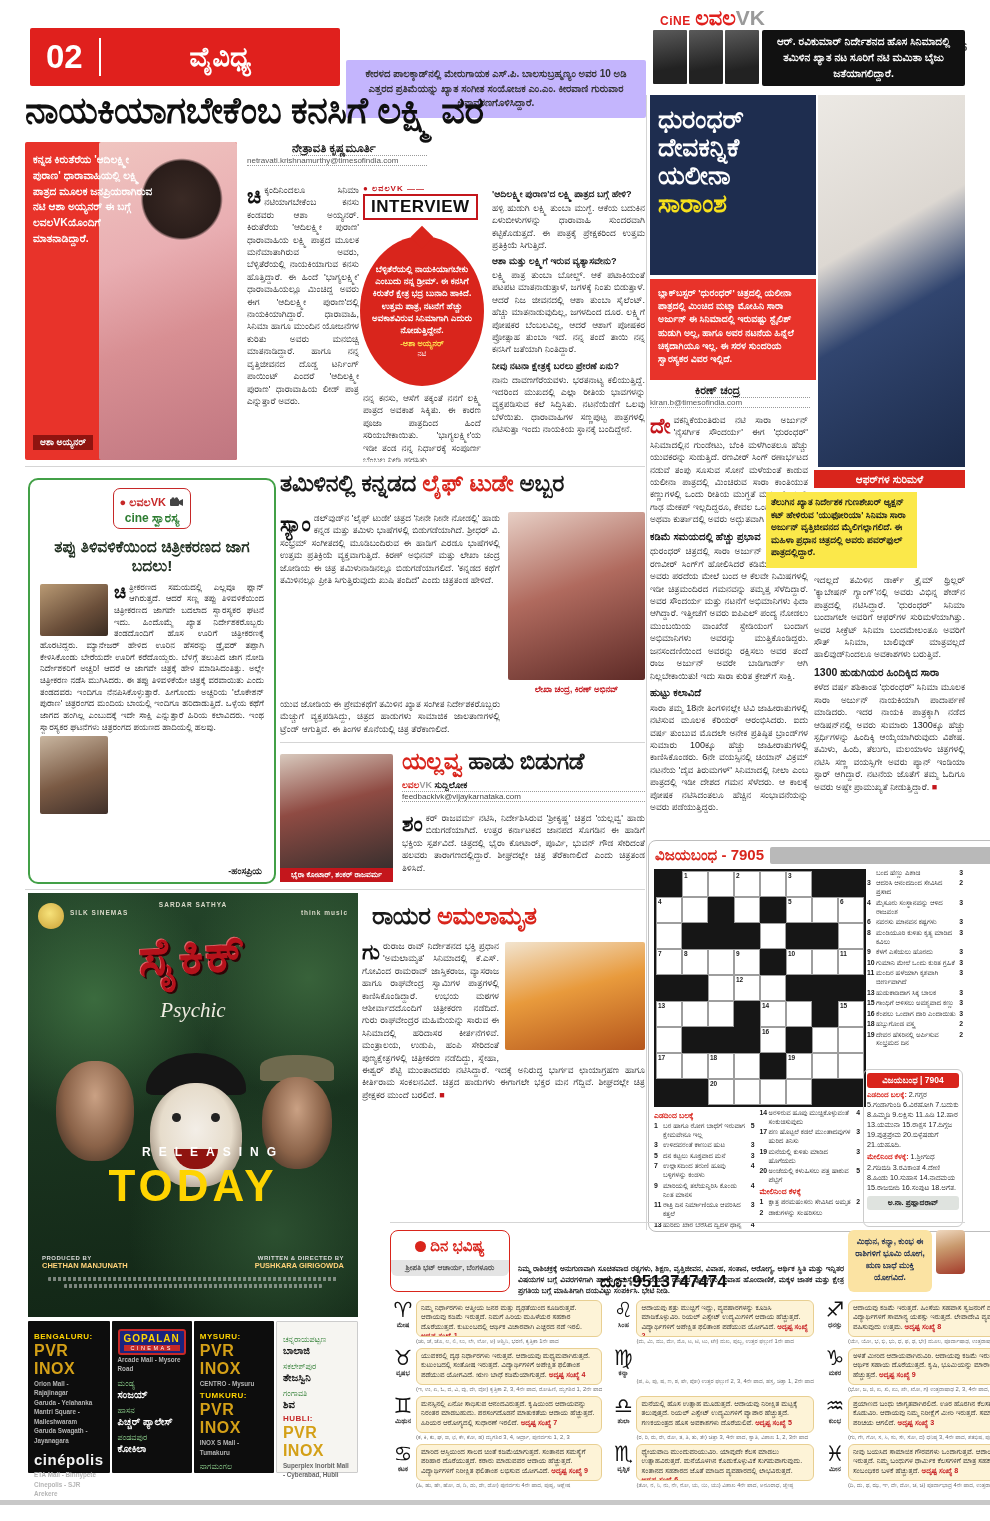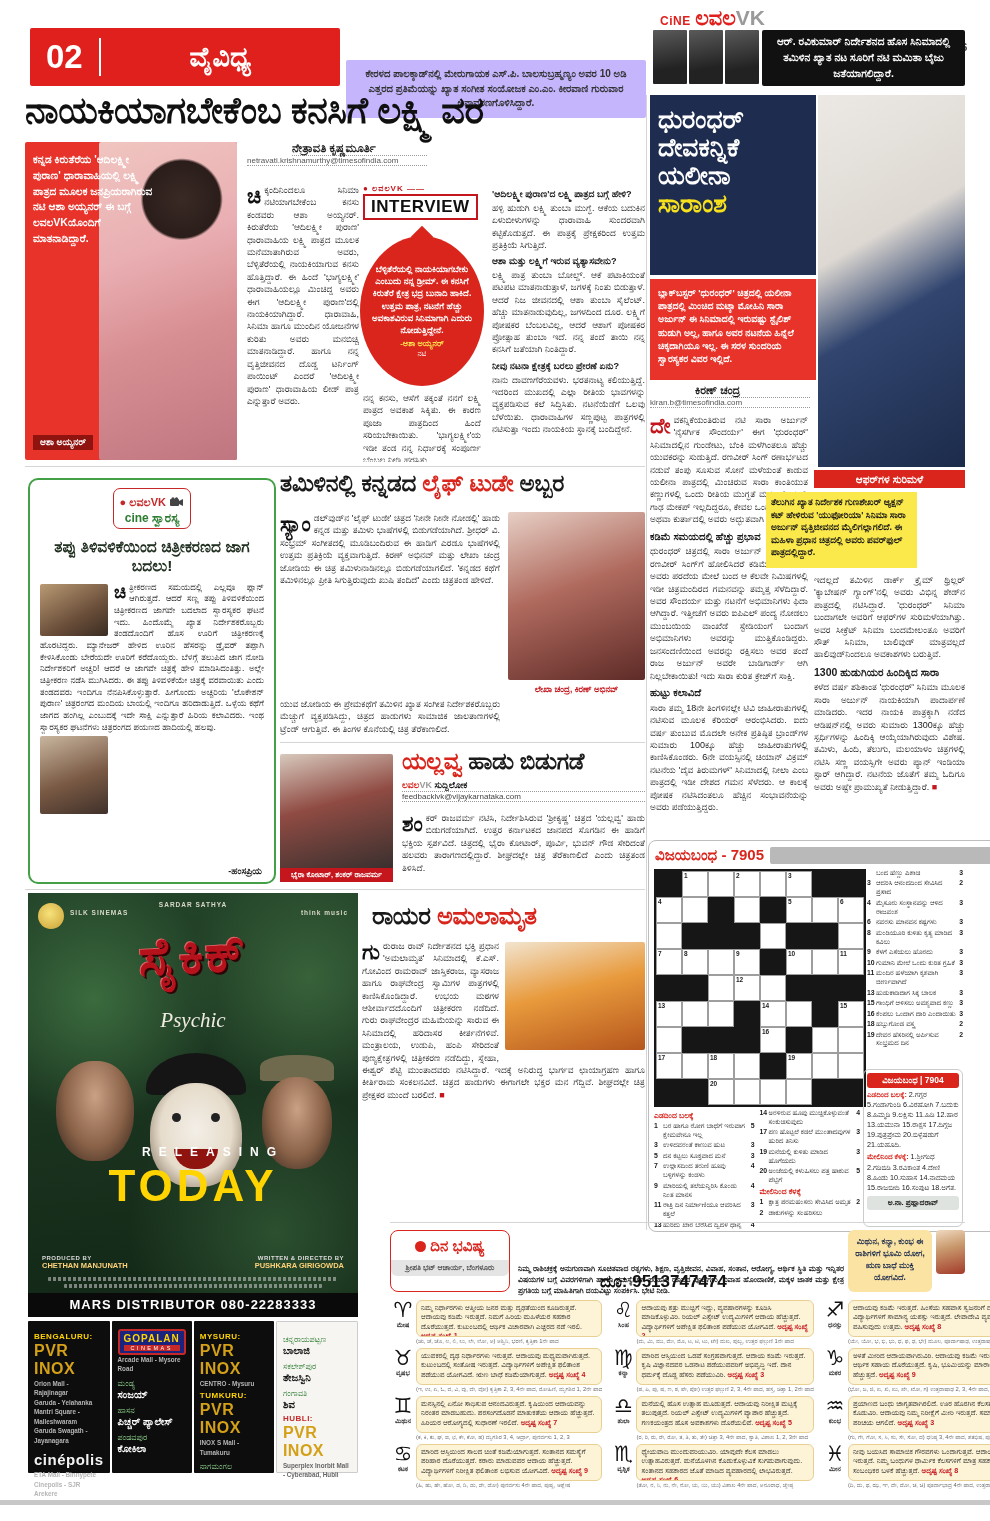--- a/index.html
+++ b/index.html
@@ -553,21 +553,21 @@
         </div>
       </div>
   </div>
 
   <div class="abs poster" style="left:28px;top:893px;width:330px;height:424px;">
     <div class="abs" style="left:10px;top:10px;width:26px;height:26px;border-radius:50%;background:radial-gradient(circle at 45% 40%,#f7e27a,#caa035);"></div>
     <div class="abs p-tiny" style="left:42px;top:16px;">SILK SINEMAS</div>
     <div class="abs p-tiny" style="left:0;top:8px;width:330px;text-align:center;">SARDAR SATHYA</div>
     <div class="abs p-tiny" style="right:10px;top:16px;">think music</div>
     <div class="abs p-title" style="left:0;top:32px;width:330px;text-align:center;">ಸೈಕಿಕ್</div>
-    <div class="abs p-sub" style="left:0;top:115px;width:330px;text-align:center;">Psychic</div>
+    <div class="abs p-sub" style="left:0;top:105px;width:330px;text-align:center;">Psychic</div>
     <div class="abs sil" style="left:28px;top:168px;width:78px;height:100px;"></div>
     <div class="abs clowncap" style="left:118px;top:160px;width:100px;height:42px;"></div>
     <div class="abs clownface" style="left:122px;top:190px;width:92px;height:104px;">
       <div class="abs" style="left:22px;top:30px;width:9px;height:9px;background:#222;border-radius:50%;"></div>
       <div class="abs" style="right:22px;top:30px;width:9px;height:9px;background:#222;border-radius:50%;"></div>
       <div class="abs" style="left:24px;bottom:18px;width:44px;height:20px;background:#8f1410;border-radius:0 0 44px 44px;"></div>
     </div>
     <div class="abs policecap" style="left:232px;top:162px;width:74px;height:26px;"></div>
     <div class="abs sil" style="left:234px;top:184px;width:70px;height:92px;"></div>
     <div class="abs p-rel" style="left:0;top:252px;width:330px;text-align:center;">RELEASING</div>
@@ -575,21 +575,20 @@
     <div class="abs" style="left:14px;top:362px;">
       <div class="p-cred-l">PRODUCED BY</div>
       <div class="p-cred-n">CHETHAN MANJUNATH</div>
     </div>
     <div class="abs" style="right:14px;top:362px;text-align:right;">
       <div class="p-cred-l">WRITTEN &amp; DIRECTED BY</div>
       <div class="p-cred-n">PUSHKARA GIRIGOWDA</div>
     </div>
     <div class="abs microtext" style="left:20px;top:384px;width:290px;"></div>
     <div class="abs microtext" style="left:36px;top:391px;width:258px;"></div>
-    <div class="abs marsbar" style="left:0;bottom:0;width:330px;height:24px;">MARS DISTRIBUTOR 080-22283333</div>
   </div>
 
   <div class="abs" style="left:28px;top:1321px;width:330px;height:152px;display:flex;gap:2px;">
       <div class="ccol" style="flex: 1 1 0%;">
         <div class="c-city">BENGALURU:</div>
         <div class="c-brand">PVR INOX</div>
         <div class="c-venue">Orion Mall - Rajajinagar</div>
         <div class="c-venue">Garuda - Yelahanka</div>
         <div class="c-venue">Mantri Square - Malleshwaram</div>
         <div class="c-venue">Garuda Swagath - Jayanagara</div>
@@ -672,21 +671,20 @@
           <div class="zbox">ಯುವಕರಲ್ಲಿ ದೃಢ ನಿರ್ಧಾರಗಳು ಇರುತ್ತವೆ. ಆದಾಯವು ಮಧ್ಯಮವಾಗಿರುತ್ತದೆ. ಕುಟುಂಬದಲ್ಲಿ ಸಂತೋಷ ಇರುತ್ತದೆ. ವಿದ್ಯಾರ್ಥಿಗಳಿಗೆ ಅಪೇಕ್ಷಿತ ಫಲಿತಾಂಶ ಪಡೆಯುವ ಯೋಗವಿದೆ. ಋಣ ಬಾಧೆ ಕಡಿಮೆಯಾಗುತ್ತದೆ. <span class="zlucky">ಅದೃಷ್ಟ ಸಂಖ್ಯೆ 4</span></div>
         </div>
         <div class="zfoot">(ಇ, ಉ, ಏ, ಓ, ವ, ವಿ, ವು, ವೇ, ವೋ) ಕೃತ್ತಿಕಾ 2, 3, 4ನೇ ಪಾದ, ರೋಹಿಣಿ, ಮೃಗಶಿರ 1, 2ನೇ ಪಾದ</div>
       </div>
       <div>
         <div class="zrow">
           <div class="zicon">
             <div class="zglyph">♍</div>
             <div class="zname">ಕನ್ಯಾ</div>
           </div>
-          <div class="zbox">ಮಾರಿದ ಆಸ್ತಿಯಿಂದ ಒಡವೆ ಸಂಗ್ರಹವಾಗುತ್ತದೆ. ಆದಾಯ ಕಡಿಮೆ ಇರುತ್ತದೆ. ಕೃಷಿ ವಿಜ್ಞಾನದವರ ಒಡನಾಟ ಪಡೆಯುವವರಿಗೆ ಅಭಿವೃದ್ಧಿ ಇದೆ. ದಾನ ಧರ್ಮಕ್ಕೆ ದೊಡ್ಡ ಹೆಸರು ಪಡೆಯುವಿರಿ. <span class="zlucky">ಅದೃಷ್ಟ ಸಂಖ್ಯೆ 3</span></div>
         </div>
         <div class="zfoot">(ಪ, ಪಿ, ಪು, ಷ, ಣ, ಠ, ಪೇ, ಪೋ) ಉತ್ತರ ಫಲ್ಗುಣಿ 2, 3, 4ನೇ ಪಾದ, ಹಸ್ತ, ಚಿತ್ತಾ 1, 2ನೇ ಪಾದ</div>
       </div>
       <div>
         <div class="zrow">
           <div class="zicon">
             <div class="zglyph">♑</div>
             <div class="zname">ಮಕರ</div>
           </div>
           <div class="zbox">ಅಳತೆ ಮೀರಿದ ಆದಾಯವಾಗಿರುವಿರಿ. ಆದಾಯವು ಕಡಿಮೆ ಇರುತ್ತದೆ. ಹಿರಿಯರಿಂದ ಆರ್ಥಿಕ ಸಹಾಯ ದೊರೆಯುತ್ತದೆ. ಕೃಷಿ, ಭೂಮಿಯನ್ನು ಮಾರಾಟ ಮಾಡುವವರ ಲಾಭ ಹೆಚ್ಚುತ್ತದೆ. <span class="zlucky">ಅದೃಷ್ಟ ಸಂಖ್ಯೆ 9</span></div>

